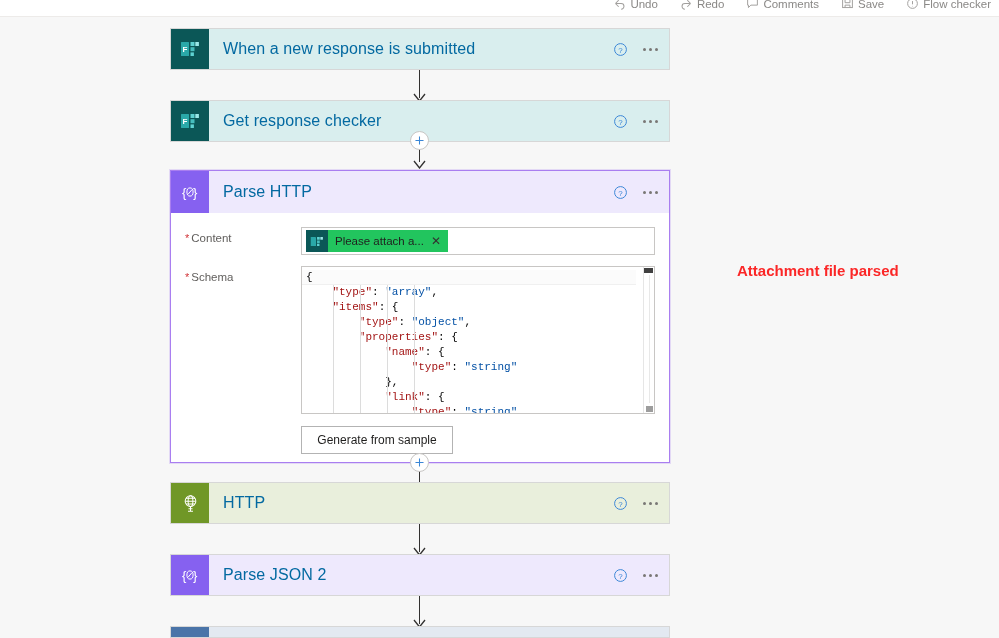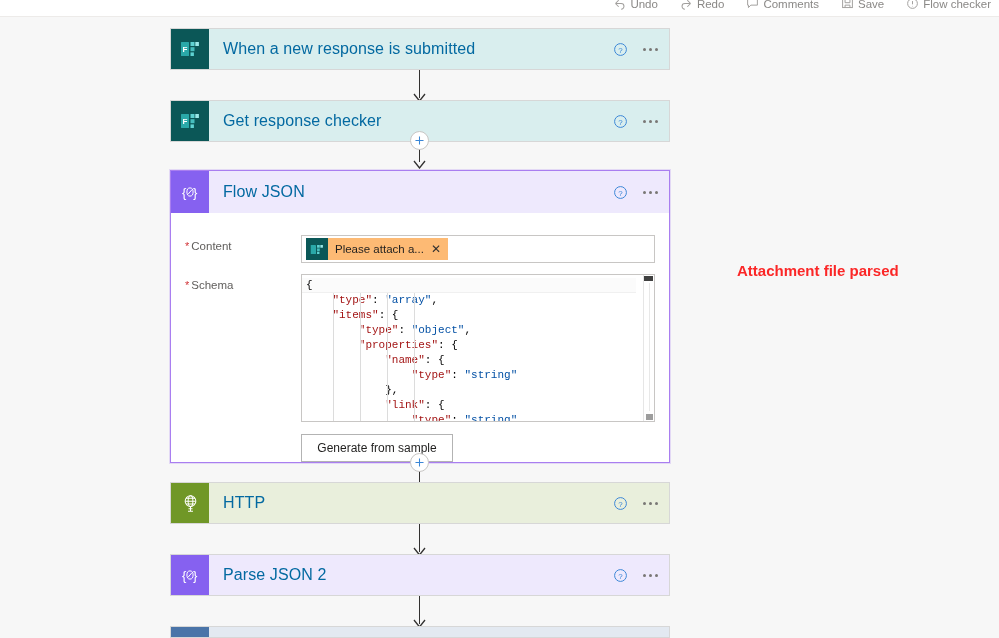--- a/index.html
+++ b/index.html
@@ -84,36 +84,36 @@
   
   #parse-json-card {
     position: absolute; left: 170px; top: 153px;
     width: 500px; height: 293px;
     border: 1px solid #a97ef0;
     background: #fff;
     box-shadow: 0 0 0 1px rgba(169,126,240,.25);
   }
   .pj-head { display: flex; align-items: stretch; height: 42px; background: #eee9fd; }
   .pj-head .card-ico { width: 38px; min-width: 38px; }
-  .pj-content { padding: 22px 14px 0 14px; display: flex; flex-direction: column; gap: 0; }
+  .pj-content { padding: 14px 14px 0 14px; display: flex; flex-direction: column; gap: 0; }
 
   .field-row { display: flex; align-items: flex-start; }
   .field-label {
     width: 116px; min-width: 116px; font-size: 11.5px; color: #605e5c;
     padding-top: 5px; white-space: nowrap;
   }
   .req { color: #d13438; margin-right: 2px; font-size: 11px; }
 
   .content-box {
     flex: 1; height: 28px; border: 1px solid #c8c6c4; background: #fff;
     display: flex; align-items: center; padding: 0 4px;
   }
   .token {
     display: inline-flex; align-items: center; gap: 7px;
-    background: #fdba74; height: 22px; padding: 0 7px 0 0; max-width: 100%;
+    background: #22c55e; height: 22px; padding: 0 7px 0 0; max-width: 100%;
   }
   .token-ico { width: 22px; height: 22px; background: #0b5757; display: flex; align-items: center; justify-content: center; }
   .token-text { font-size: 11.5px; color: #201f1e; white-space: nowrap; }
   .token-x { font-size: 12px; color: #323130; line-height: 1; cursor: pointer; }
 
   .schema-wrap { flex: 1; position: relative; border: 1px solid #c8c6c4; background: #fff; height: 148px; overflow: hidden; }
   .schema-code {
     font-family: "Liberation Mono", monospace; font-size: 11px; line-height: 15px;
     padding: 3px 0 0 4px; color: #333; white-space: pre;
   }
@@ -290,21 +290,21 @@
       <div class="pj-head">
         <div class="card-ico tile-json">
           <svg width="22" height="20" viewBox="0 0 22 20">
             <text x="3" y="14.5" font-family="Liberation Sans, sans-serif" font-size="13" fill="#ffffff">{</text>
             <text x="14" y="14.5" font-family="Liberation Sans, sans-serif" font-size="13" fill="#ffffff">}</text>
             <ellipse cx="11" cy="10" rx="3.1" ry="4.1" fill="none" stroke="#ffffff" stroke-width="1"></ellipse>
             <path d="M9.1 12.2 L13 7.6" stroke="#ffffff" stroke-width="1"></path>
           </svg>
         </div>
         <div class="card-body">
-          <div class="card-title">Flow JSON</div>
+          <div class="card-title">Parse HTTP</div>
           <div class="card-actions">
             <span>
               <svg class="help-ico" viewBox="0 0 16 16" fill="none" stroke="#3a86d6" stroke-width="1.05">
                 <circle cx="8" cy="8" r="6.3"></circle>
                 <text x="8" y="11.3" font-family="Liberation Sans, sans-serif" font-size="8.5" fill="#3a86d6" stroke="none" text-anchor="middle">?</text>
               </svg>
             </span>
             <span class="ellip">
                 <i></i>
                 <i></i>

